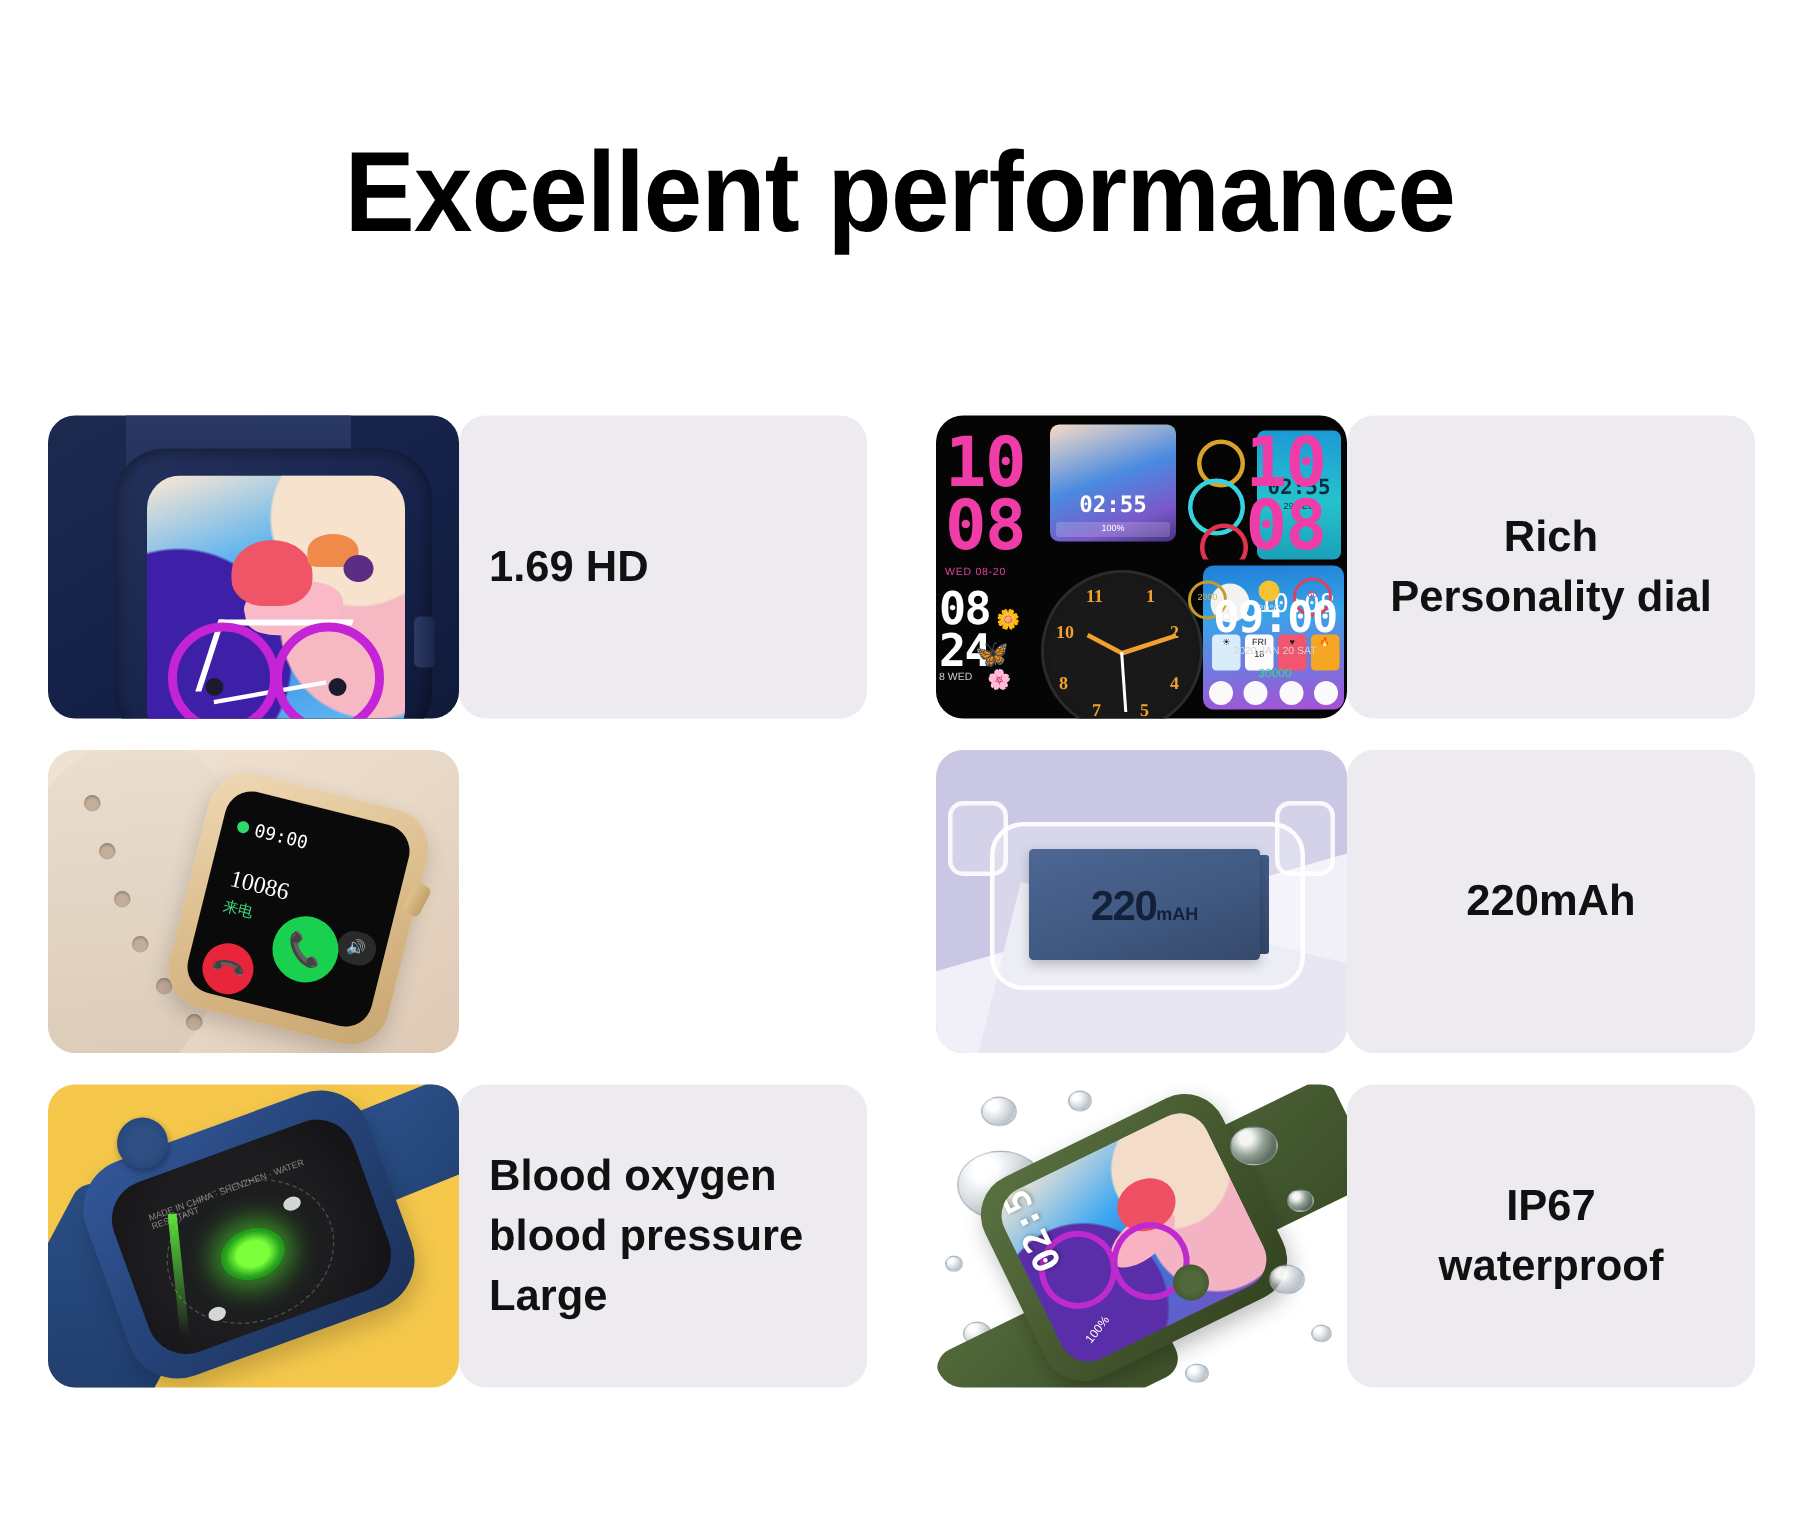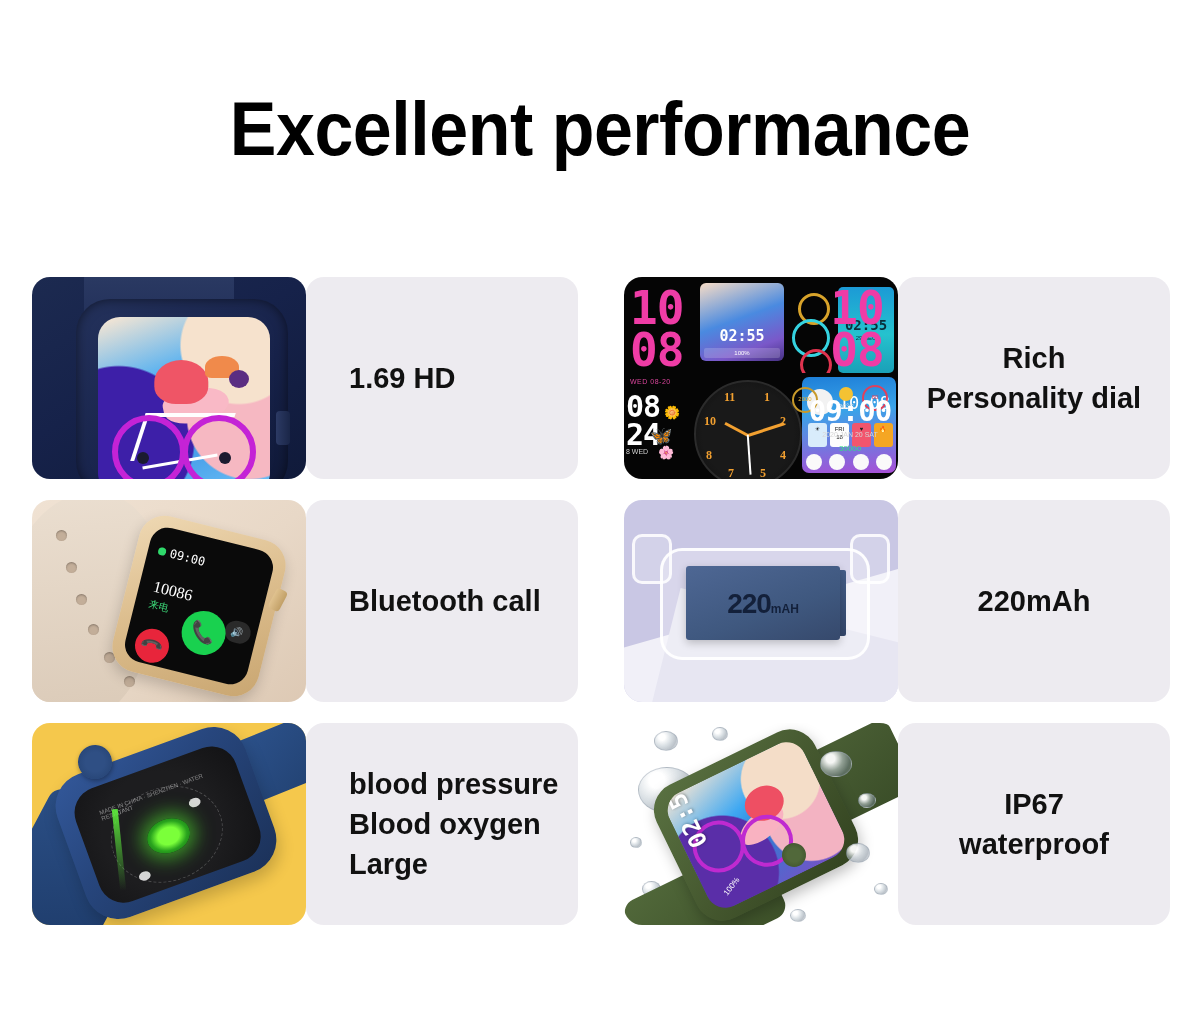--- a/index.html
+++ b/index.html
@@ -65,21 +65,21 @@
     background: #edebf0;
     border-radius: 18px;
     display: flex;
     flex-direction: column;
     justify-content: center;
     color: #111111;
     font-weight: 700;
     font-size: 29px;
     line-height: 40px;
   }
-  .card-text.align-left  { align-items: flex-start; padding-left: 43px; text-align: left; }
+  .card-text.align-left  { align-items: flex-start; padding-left: 20px; text-align: left; }
   .card-text.align-center{ align-items: center; text-align: center; padding: 0 2px; }
   .card-text .tline { white-space: nowrap; }
 
   
   .m1 { background: linear-gradient(150deg,#1c2a50 0%,#16224a 45%,#101a3a 100%); }
   .m1 .strap-top {
     position: absolute; left: 52px; top: -6px; width: 150px; height: 54px;
     background: linear-gradient(180deg,#2b3a63,#22305a); border-radius: 8px;
   }
   .m1 .body {
@@ -533,23 +533,20 @@
           <div class="s-dot"></div>
           <div class="s-time">09:00</div>
           <div class="s-num">10086</div>
           <div class="s-cn">来电</div>
           <div class="btn-mute">🔊</div>
           <div class="btn-acc">📞</div>
           <div class="btn-dec">📞</div>
         </div>
       </div>
     </div>
-    <div class="card-text align-left">
-      <div class="tline">Bluetooth call</div>
-    </div>
   </div>
 
   <div class="feature-card">
     <div class="card-media m4">
       <div class="diag"></div>
       <div class="diag2"></div>
       <div class="lugL"></div>
       <div class="lugR"></div>
       <div class="shell"></div>
       <div class="batt2"></div>
@@ -573,22 +570,22 @@
           <div class="ringtxt">MADE IN CHINA · SHENZHEN · WATER RESISTANT</div>
           <div class="led l1"></div>
           <div class="led l2"></div>
           <div class="sensor"></div>
         </div>
       </div>
       <div class="crown5"></div>
       <div class="beam"></div>
     </div>
     <div class="card-text align-left">
+      <div class="tline">Blood oxygen</div>
       <div class="tline">blood pressure</div>
-      <div class="tline">Blood oxygen</div>
       <div class="tline">Large</div>
     </div>
   </div>
 
   <div class="feature-card">
     <div class="card-media m6">
       <div class="drop" style="left:14px;top:44px;width:56px;height:44px"></div>
       <div class="drop" style="left:30px;top:8px;width:22px;height:18px"></div>
       <div class="drop" style="left:88px;top:4px;width:14px;height:12px"></div>
       <div class="drop" style="left:6px;top:114px;width:10px;height:9px"></div>

